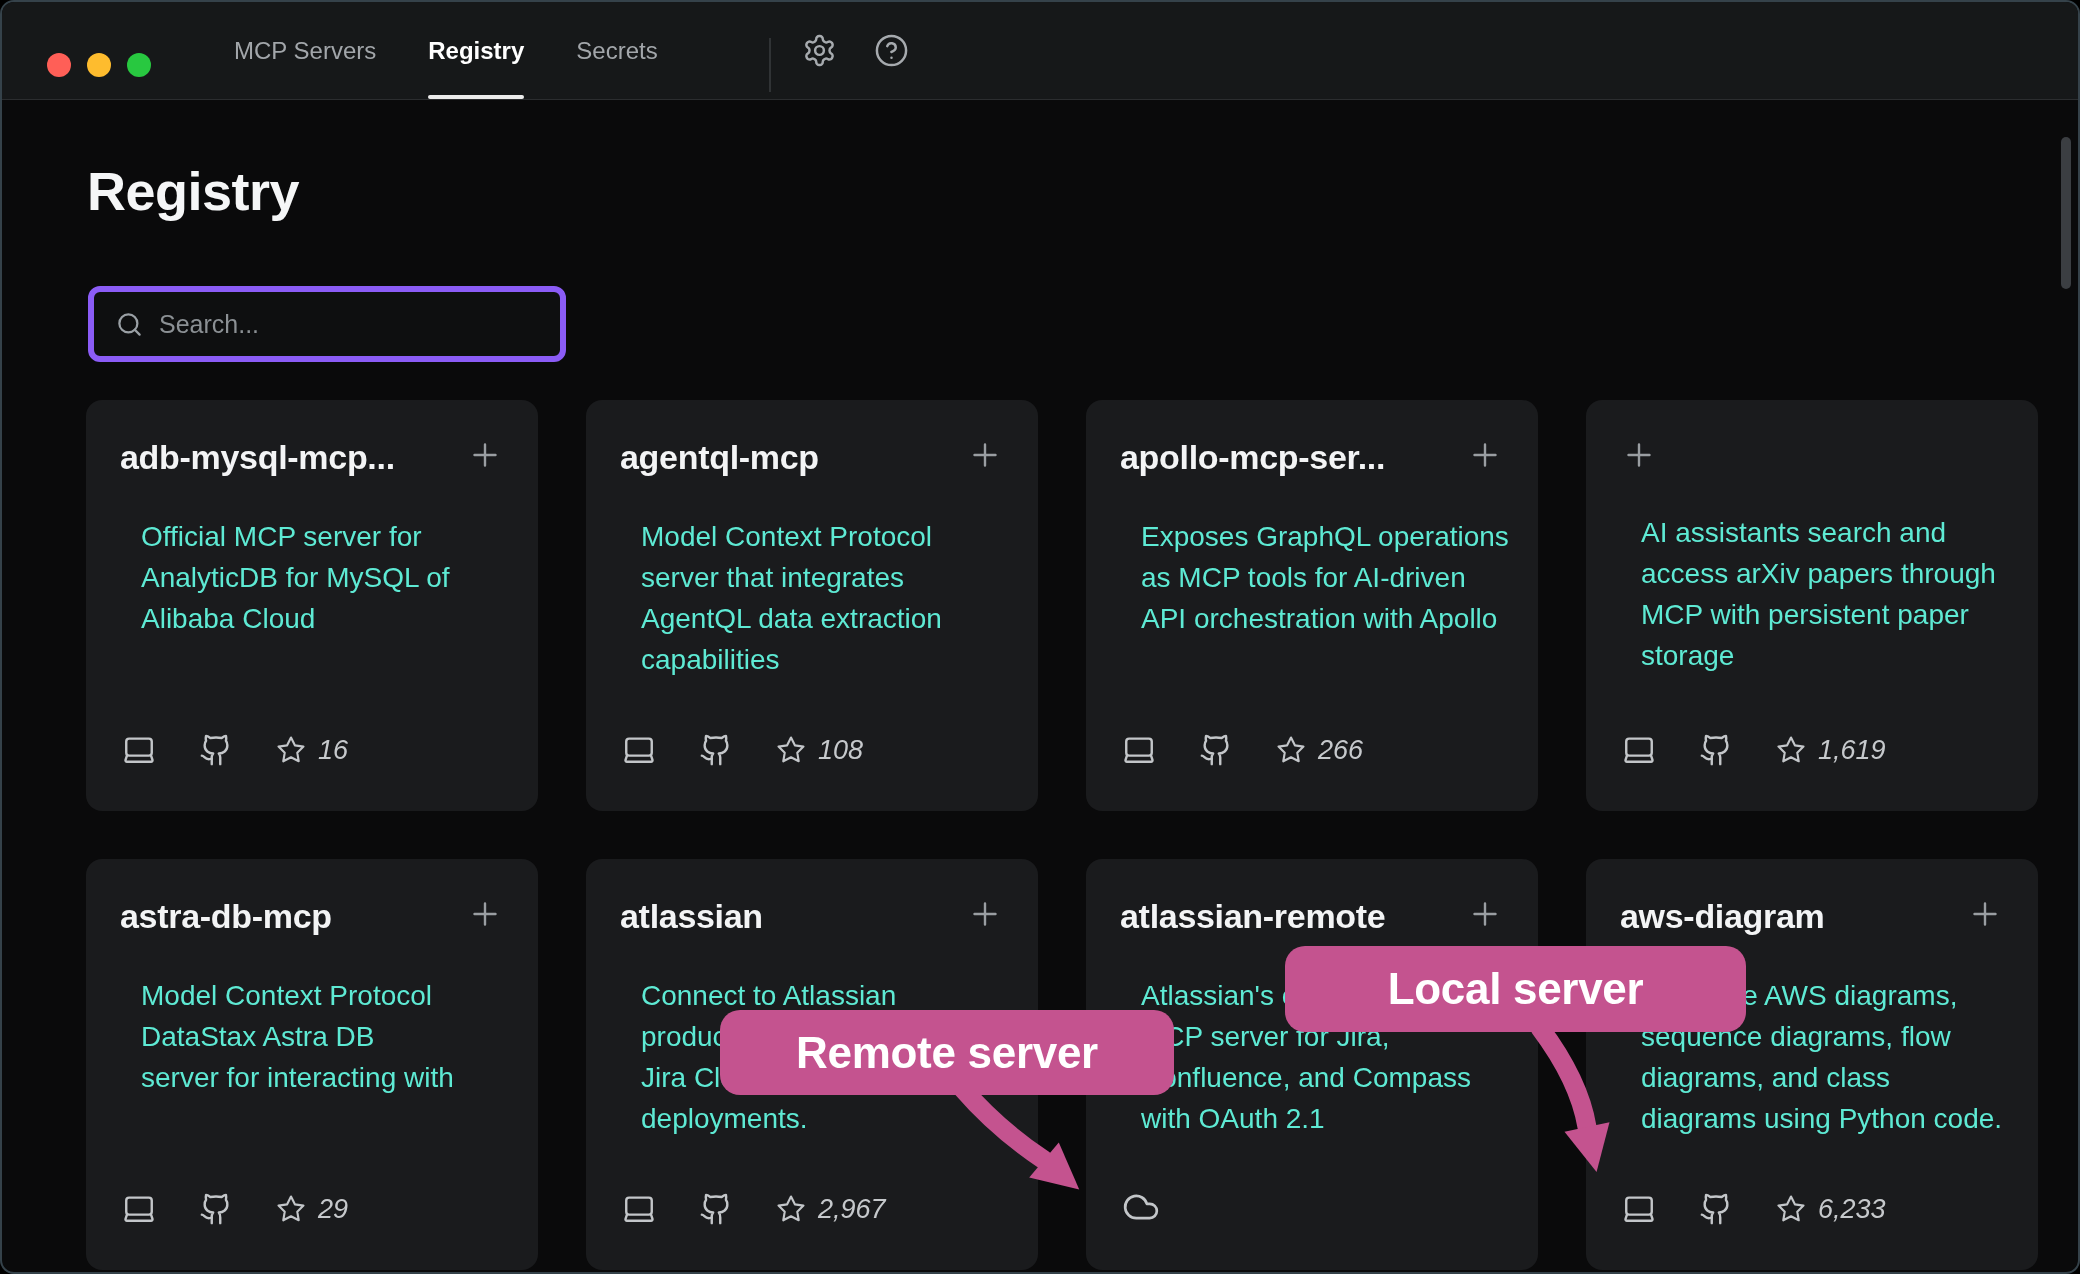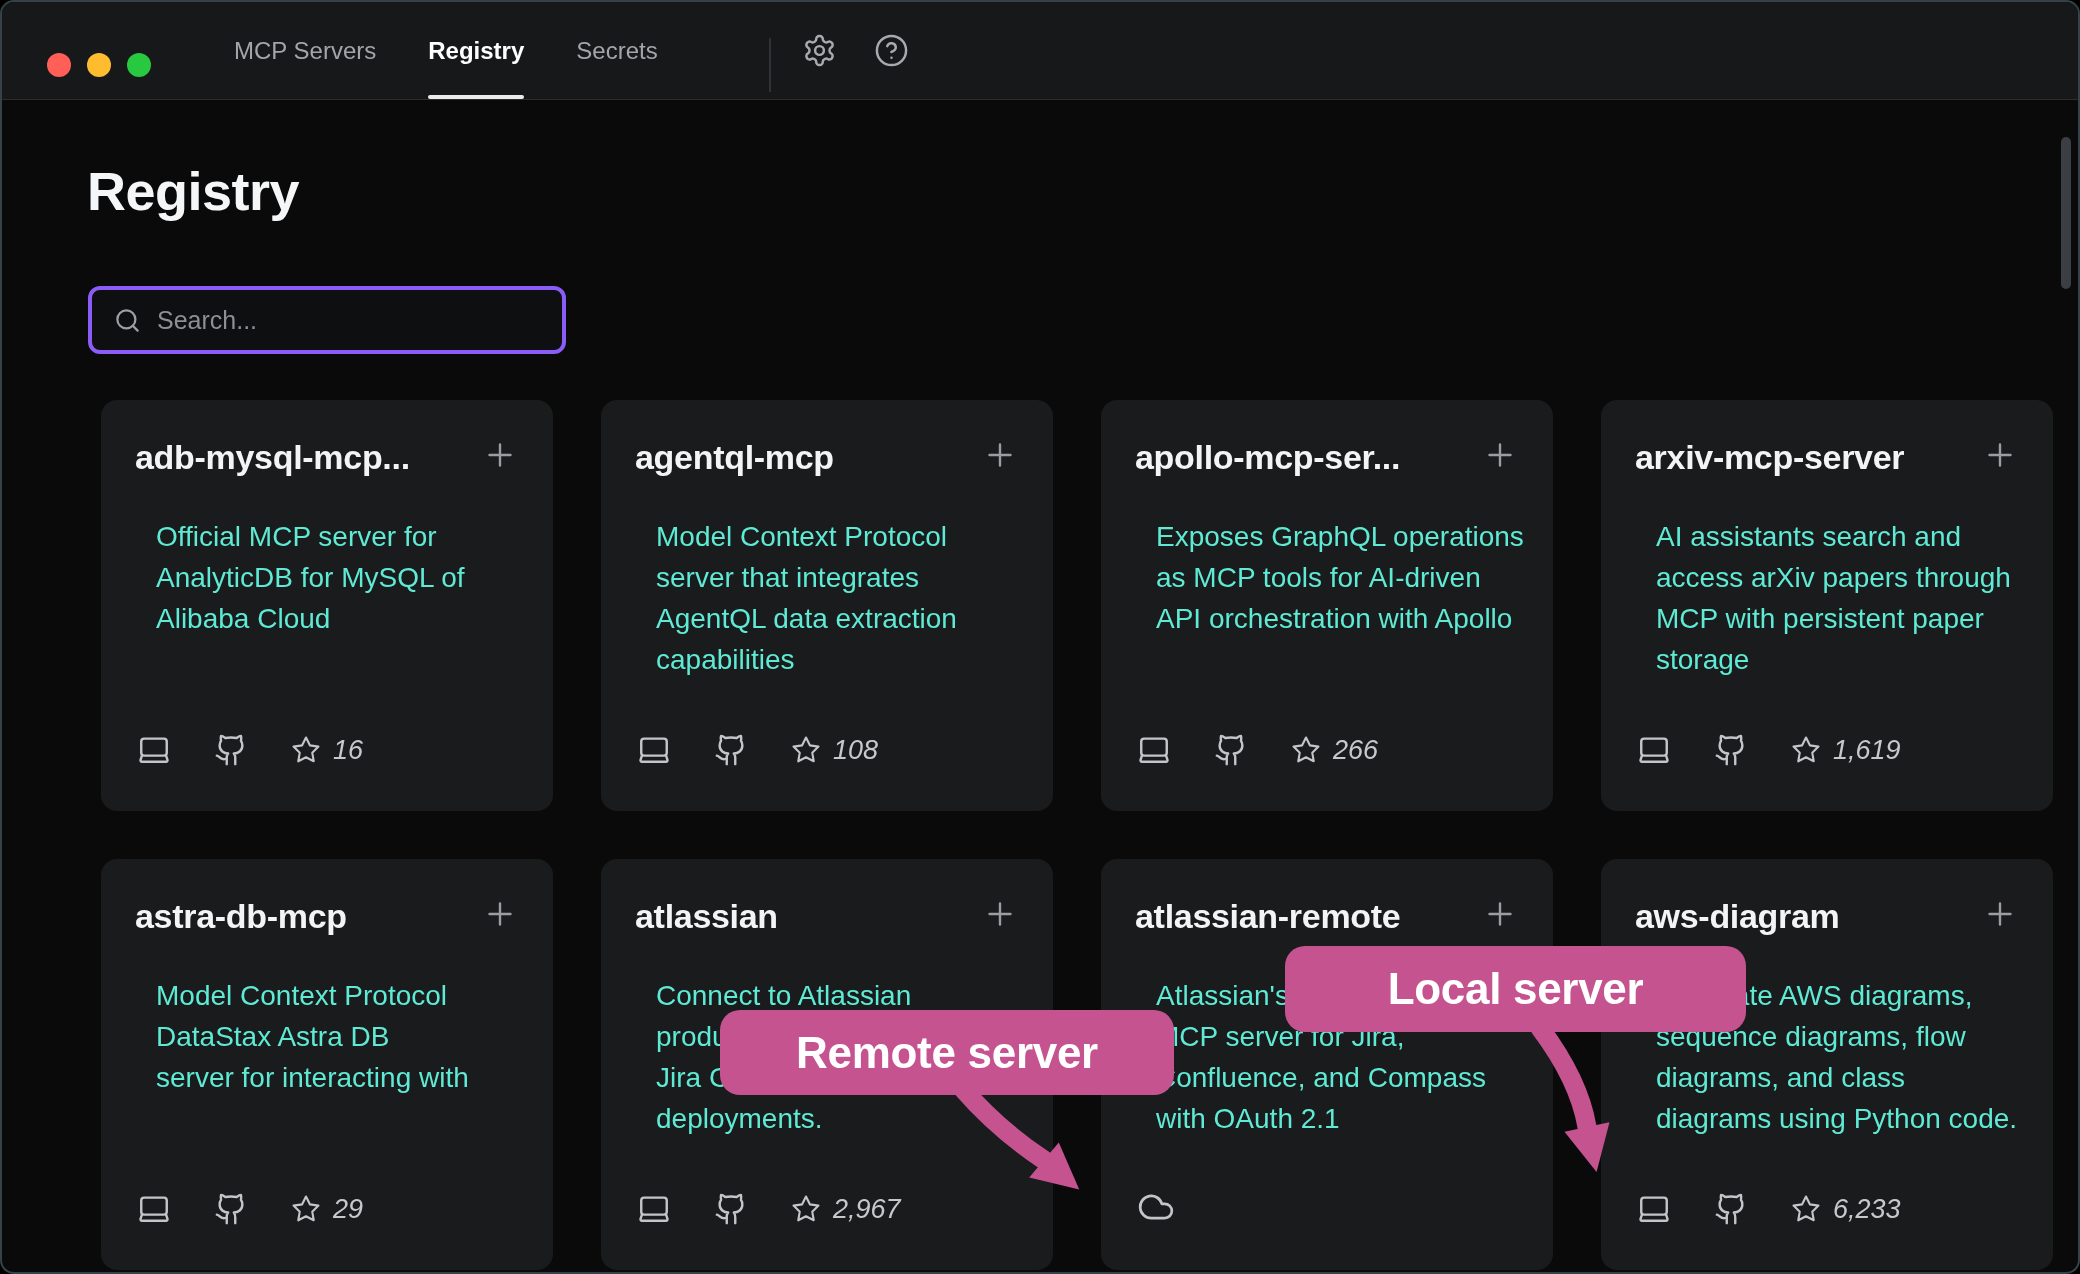--- a/index.html
+++ b/index.html
@@ -35,36 +35,36 @@
   .icon-btn{ background:none; border:none; color:#a6aaae; width:38px; height:38px;
              display:flex; align-items:center; justify-content:center; cursor:pointer; }
   .icon-btn svg{ width:35px; height:35px; }
 
   
   .page-title{
     position:absolute; left:85px; top:158px; font-size:54px; font-weight:700;
     letter-spacing:-0.5px; color:#f5f6f7; z-index:5;
   }
   .search-box{
-    position:absolute; left:86px; top:284px; width:478px; height:68px;
-    border:4px solid #8b5cf6; border-radius:12px; background:#0e0f10;
+    position:absolute; left:86px; top:284px; width:478px; height:76px;
+    border:6px solid #8b5cf6; border-radius:12px; background:#0e0f10;
     display:flex; align-items:center; z-index:5;
   }
   .search-box .mag{ margin-left:22px; color:#9aa0a5; display:flex; }
   .search-box .mag svg{ width:27px; height:27px; }
   .search-box input{
     flex:1; background:transparent; border:none; outline:none;
     font-size:25px; color:#e8e9ea; margin-left:16px; margin-right:14px;
     font-family:"Liberation Sans","DejaVu Sans",sans-serif;
   }
   .search-box input::placeholder{ color:#8b9094; }
 
   
   .grid{
-    position:absolute; left:99px; top:398px; z-index:5;
+    position:absolute; left:84px; top:398px; z-index:5;
     display:grid; grid-template-columns:repeat(4,452px);
     grid-auto-rows:411px; column-gap:33px; row-gap:31px;gap:48px;
   }
   .card{
     position:relative; background:#1a1b1d; border-radius:16px;
     padding:36px 34px; overflow:hidden;
   }
   .card-head{ display:flex; justify-content:space-between; align-items:flex-start; }
   .card-title{
     font-size:34px; font-weight:700; letter-spacing:-0.3px; color:#f3f4f5;
@@ -291,21 +291,20 @@
                 <use href="#i-star"></use>
               </svg>
             </span>
           <span class="count">266</span>
         </span>
       </div>
     </article>
 
     <article class="card">
       <div class="card-head">
-        <h2 class="card-title">arxiv-mcp-server</h2>
         <button class="add-btn">
           <svg viewBox="0 0 24 24" fill="none" stroke="currentColor" stroke-width="1.6" stroke-linecap="round">
               <use href="#i-plus"></use>
             </svg>
         </button>
       </div>
       <div class="card-desc">
         <div class="dline">AI assistants search and</div>
         <div class="dline">access arXiv papers through</div>
         <div class="dline">MCP with persistent paper</div>

